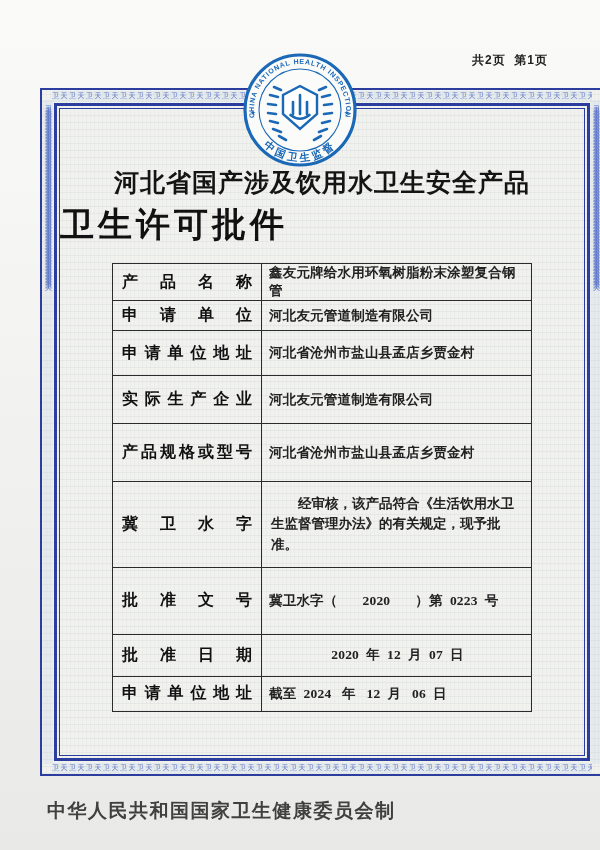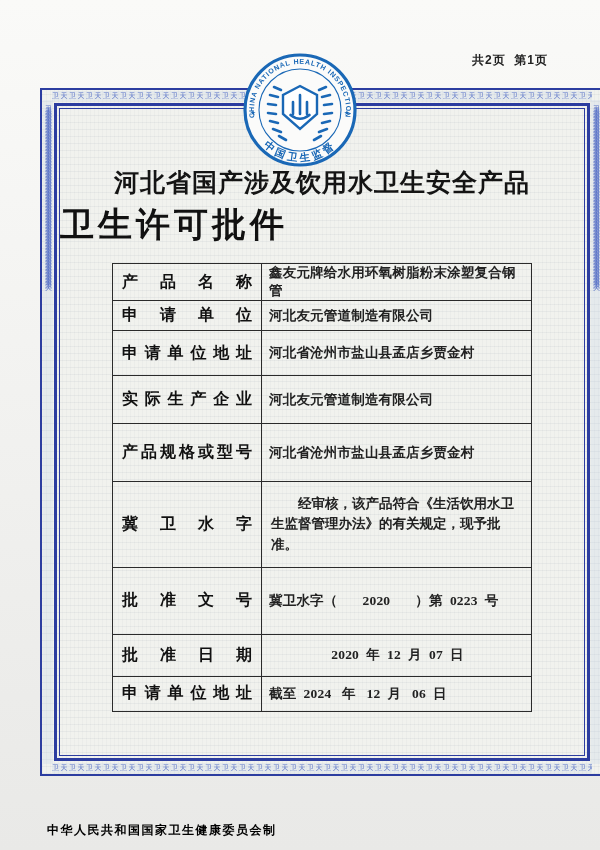--- a/index.html
+++ b/index.html
@@ -72,22 +72,22 @@
   tr:nth-child(5){height:58px} tr:nth-child(6){height:57px}
   tr:nth-child(7){height:67px} tr:nth-child(8){height:42px}
   tr:nth-child(9){height:35px} tr:nth-child(10){height:31px}
   tr:nth-child(11){height:35px}
   td.value-cell.center{ text-align:center; }
   .conclusion-text{
     text-indent:2em; line-height:1.5; font-size:13.5px;
     margin:12px 2px; letter-spacing:0;
   }
   .footer-issuer{
-    position:absolute; left:47px; top:822px;
-    font-size:12px; font-weight:bold; letter-spacing:1.5px; color:#000000;
+    position:absolute; left:47px; top:798px;
+    font-size:19px; font-weight:bold; letter-spacing:1.5px; color:#404040;
   }
 </style>
 </head>
 <body>
 
 <div class="page-info">共2页&nbsp;&nbsp;第1页</div>
 
 <div class="outer-frame">
   <div class="strip h top">卫天卫天卫天卫天卫天卫天卫天卫天卫天卫天卫天卫天卫天卫天卫天卫天卫天卫天卫天卫天卫天卫天卫天卫天卫天卫天卫天卫天卫天卫天卫天卫天卫天卫天卫天卫天卫天卫天卫天卫天卫天卫天卫天卫天卫天卫天卫天卫天卫天卫天卫天卫天卫天卫天卫天卫天卫天卫天卫天卫天</div>
   <div class="strip h bottom">卫天卫天卫天卫天卫天卫天卫天卫天卫天卫天卫天卫天卫天卫天卫天卫天卫天卫天卫天卫天卫天卫天卫天卫天卫天卫天卫天卫天卫天卫天卫天卫天卫天卫天卫天卫天卫天卫天卫天卫天卫天卫天卫天卫天卫天卫天卫天卫天卫天卫天卫天卫天卫天卫天卫天卫天卫天卫天卫天卫天</div>

